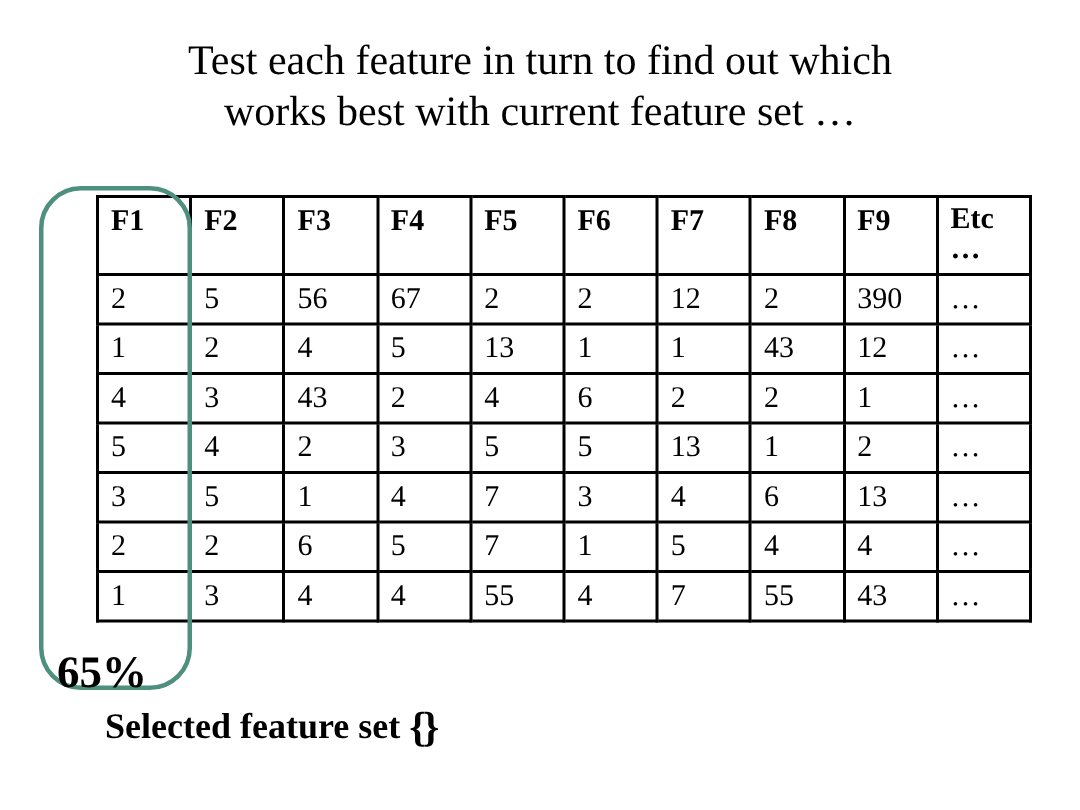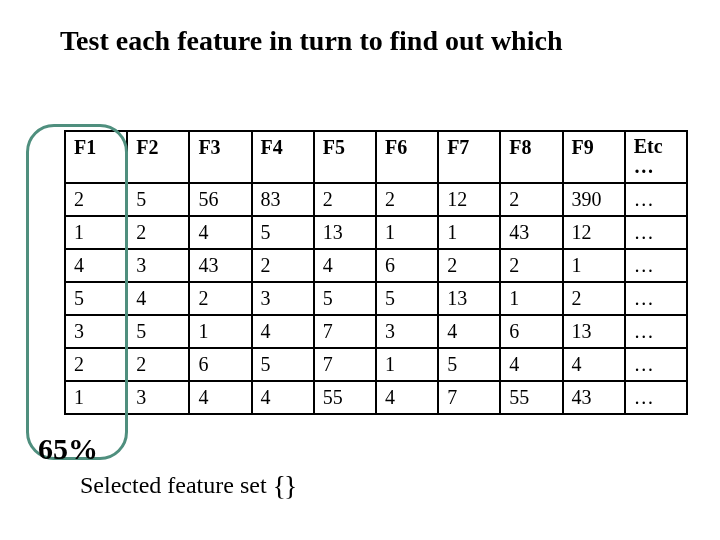--- a/index.html
+++ b/index.html
@@ -17,21 +17,21 @@
     height: 540px;
     box-sizing: border-box;
   }
   .title {
     position: absolute;
     top: 24px;
     left: 60px;
     right: 60px;
     font-size: 28px;
     line-height: 1.2;
-    font-weight: bold;
+    text-align: center;
   }
   .table-wrap {
     position: absolute;
     top: 130px;
     left: 32px;
     right: 32px;
     padding-left: 32px;
   }
   table {
     border-collapse: collapse;
@@ -74,36 +74,38 @@
   .percent {
     position: absolute;
     top: 432px;
     left: 38px;
     font-size: 30px;
     font-weight: bold;
   }
   .caption {
     position: absolute;
     top: 470px;
-    left: 80px;
+    left: 70px;
     font-size: 24px;
+    font-weight: bold;
   }
   .brace {
     font-size: 28px;
     vertical-align: -2px;
     letter-spacing: -2px;
   }
 </style>
 </head>
 <body>
 
 <div class="slide">
 
   <div class="title">
     <span>Test each feature in turn to find out which</span><br>
+    <span>works best with current feature set …</span>
   </div>
 
   <div class="table-wrap">
     <table>
       <thead>
         <tr>
           <th>F1</th>
           <th>F2</th>
           <th>F3</th>
           <th>F4</th>
@@ -116,21 +118,21 @@
             <span>Etc</span>
             <span class="etc-sub">…</span>
           </th>
         </tr>
       </thead>
       <tbody>
         <tr>
           <td>2</td>
           <td>5</td>
           <td>56</td>
-          <td>83</td>
+          <td>67</td>
           <td>2</td>
           <td>2</td>
           <td>12</td>
           <td>2</td>
           <td>390</td>
           <td>…</td>
         </tr>
         <tr>
           <td>1</td>
           <td>2</td>

